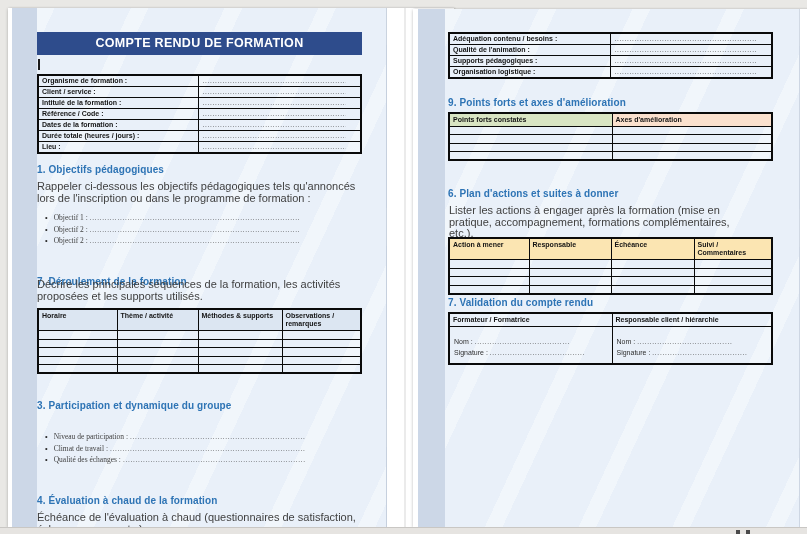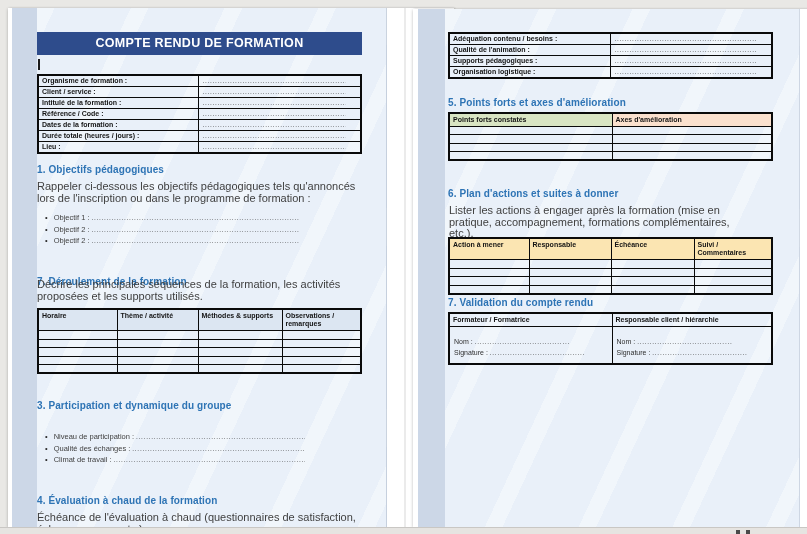--- a/index.html
+++ b/index.html
@@ -78,21 +78,21 @@
   .th-tan   { background:#fbe5b2; }
   .th-clear { background:transparent; }
 
   
   .bullets { list-style:none; width:262px; }
   .bullets li {
     display:flex; align-items:baseline; margin-bottom:3.5px;
     font-size:7.5px; color:#3f3f3f; line-height:7.5px;
   }
   .bullets li::before { content:"•"; font-size:7.5px; margin:0 6px 0 8px; color:#2b2b2b; }
-  .bl-label { white-space:nowrap; margin-right:2px; }
+  .bl-label { white-space:nowrap; margin-right:2px;font-family:Liberation Serif, serif; }
   .bl-dots { flex:1; overflow:hidden; }
 
   
   .sig-cell { vertical-align:top; padding:11px 4px 3px 4px; height:34px; }
   .sig-line { display:flex; align-items:baseline; margin-bottom:3px; }
   .sig-line .sig-lbl {
     font-size:7px; color:#2f2f2f; white-space:nowrap; margin-right:2px;
   }
   .sig-line .bl-dots { max-width:95px; }
 
@@ -236,25 +236,25 @@
       </tbody>
     </table>
 
     <div class="abs h-sec" style="top:392px;left:0">3. Participation et dynamique du groupe</div>
     <ul class="abs bullets" style="top:425px;left:0;width:268px">
       <li>
         <span class="bl-label">Niveau de participation :</span>
         <span class="bl-dots dotline">........................................................................................................................................................................</span>
         </li>
       <li>
+        <span class="bl-label">Climat de travail :</span>
+        <span class="bl-dots dotline">........................................................................................................................................................................</span>
+        </li>
+      <li>
         <span class="bl-label">Qualité des échanges :</span>
-        <span class="bl-dots dotline">........................................................................................................................................................................</span>
-        </li>
-      <li>
-        <span class="bl-label">Climat de travail :</span>
         <span class="bl-dots dotline">........................................................................................................................................................................</span>
         </li>
     </ul>
 
     <div class="abs h-sec" style="top:487px;left:0">4. Évaluation à chaud de la formation</div>
     <div class="abs desc" style="top:504px;left:0">Échéance de l'évaluation à chaud (questionnaires de satisfaction, échanges oraux, etc.).</div>
   </div>
 </div>
 
 <div class="page" id="page2">
@@ -287,21 +287,21 @@
           </tr>
         <tr>
           <td class="lbl-cell">Organisation logistique :</td>
           <td class="dots-cell">
               <div class="dotline">........................................................................................................................................................................</div>
             </td>
           </tr>
       </tbody>
     </table>
 
-    <div class="abs h-sec" style="top:88px;left:3px">5. Points forts et axes d'amélioration</div>
+    <div class="abs h-sec" style="top:88px;left:3px">9. Points forts et axes d'amélioration</div>
     <table class="abs" style="top:103px;left:3px">
       <colgroup>
           <col style="width:163px">
           <col>
         </colgroup>
       <tbody>
         <tr>
           <td class="th-plain th-green" style="height:9px">Points forts constatés</td>
           <td class="th-plain th-peach">Axes d'amélioration</td>
           </tr>

